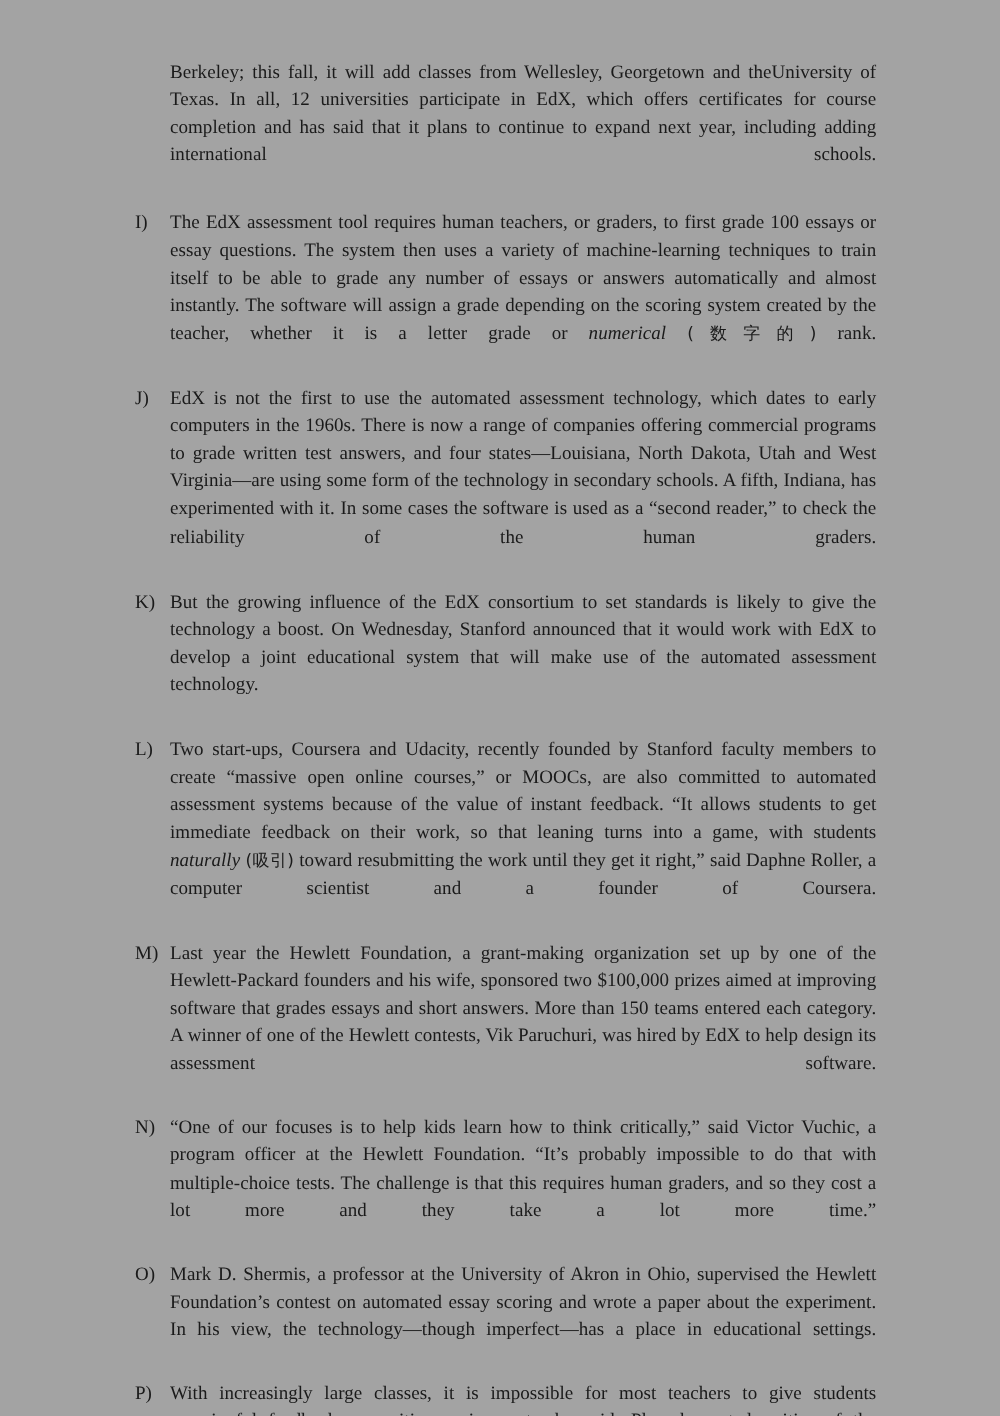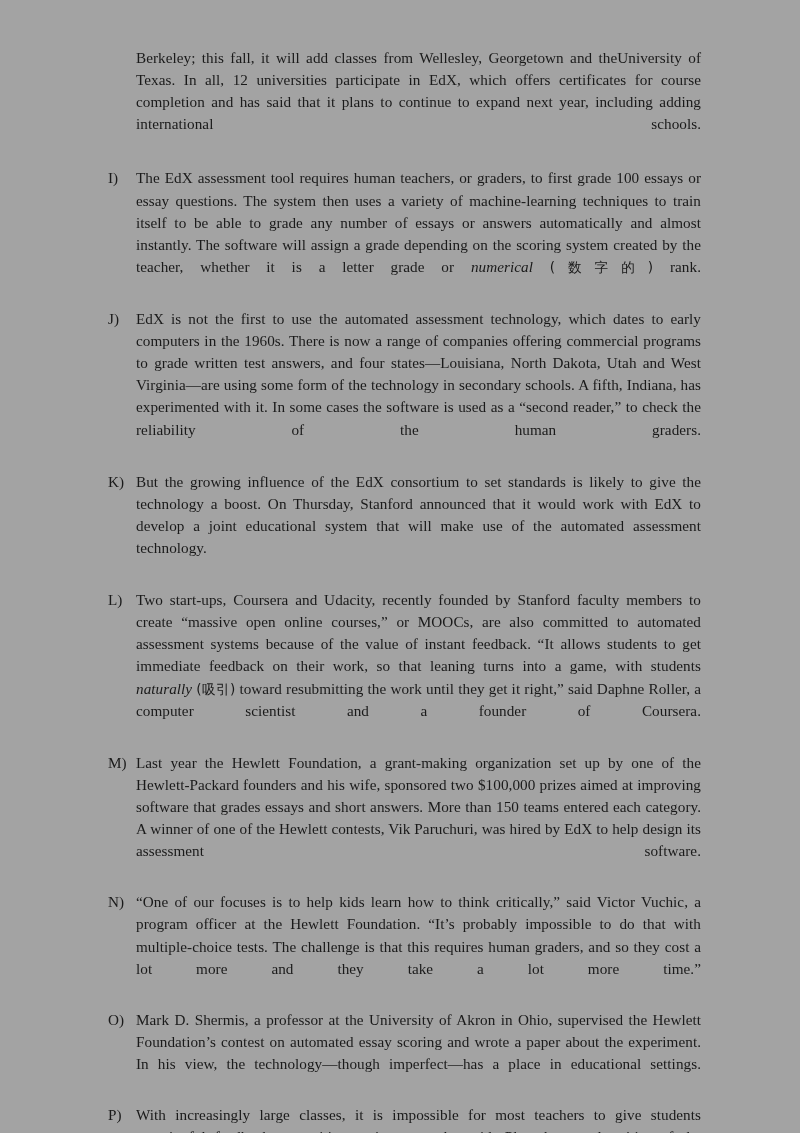--- a/index.html
+++ b/index.html
@@ -102,21 +102,21 @@
 
     <div class="para">
       <span class="para-label">J)</span>
       <span class="para-body">EdX is not the first to use the automated assessment technology, which dates to early computers in the 1960s. There is now a range of companies offering commercial programs to grade written test answers, and four states—Louisiana, North Dakota, Utah and West Virginia—are using some form of the technology in secondary schools. A fifth, Indiana, has experimented with it. In some cases the software is used as a “second reader,” to check the reliability of the human graders.</span>
     </div>
 
     <div class="gap"></div>
 
     <div class="para">
       <span class="para-label">K)</span>
-      <span class="para-body">But the growing influence of the EdX consortium to set standards is likely to give the technology a boost. On Thursday, Stanford announced that it would work with EdX to develop a joint educational system that will make use of the automated assessment technology.</span>
+      <span class="para-body">But the growing influence of the EdX consortium to set standards is likely to give the technology a boost. On Wednesday, Stanford announced that it would work with EdX to develop a joint educational system that will make use of the automated assessment technology.</span>
     </div>
 
     <div class="gap"></div>
 
     <div class="para">
       <span class="para-label">L)</span>
       <span class="para-body"><span>Two start-ups, Coursera and Udacity, recently founded by Stanford faculty members to create “massive open online courses,” or MOOCs, are also committed to automated assessment systems because of the value of instant feedback. “It allows students to get immediate feedback on their work, so that leaning turns into a game, with students </span><i class="em">naturally</i><span> </span><span class="cjk">(吸引)</span><span> toward resubmitting the work until they get it right,” said Daphne Roller, a computer scientist and a founder of Coursera.</span></span>
     </div>
 
     <div class="gap"></div>

